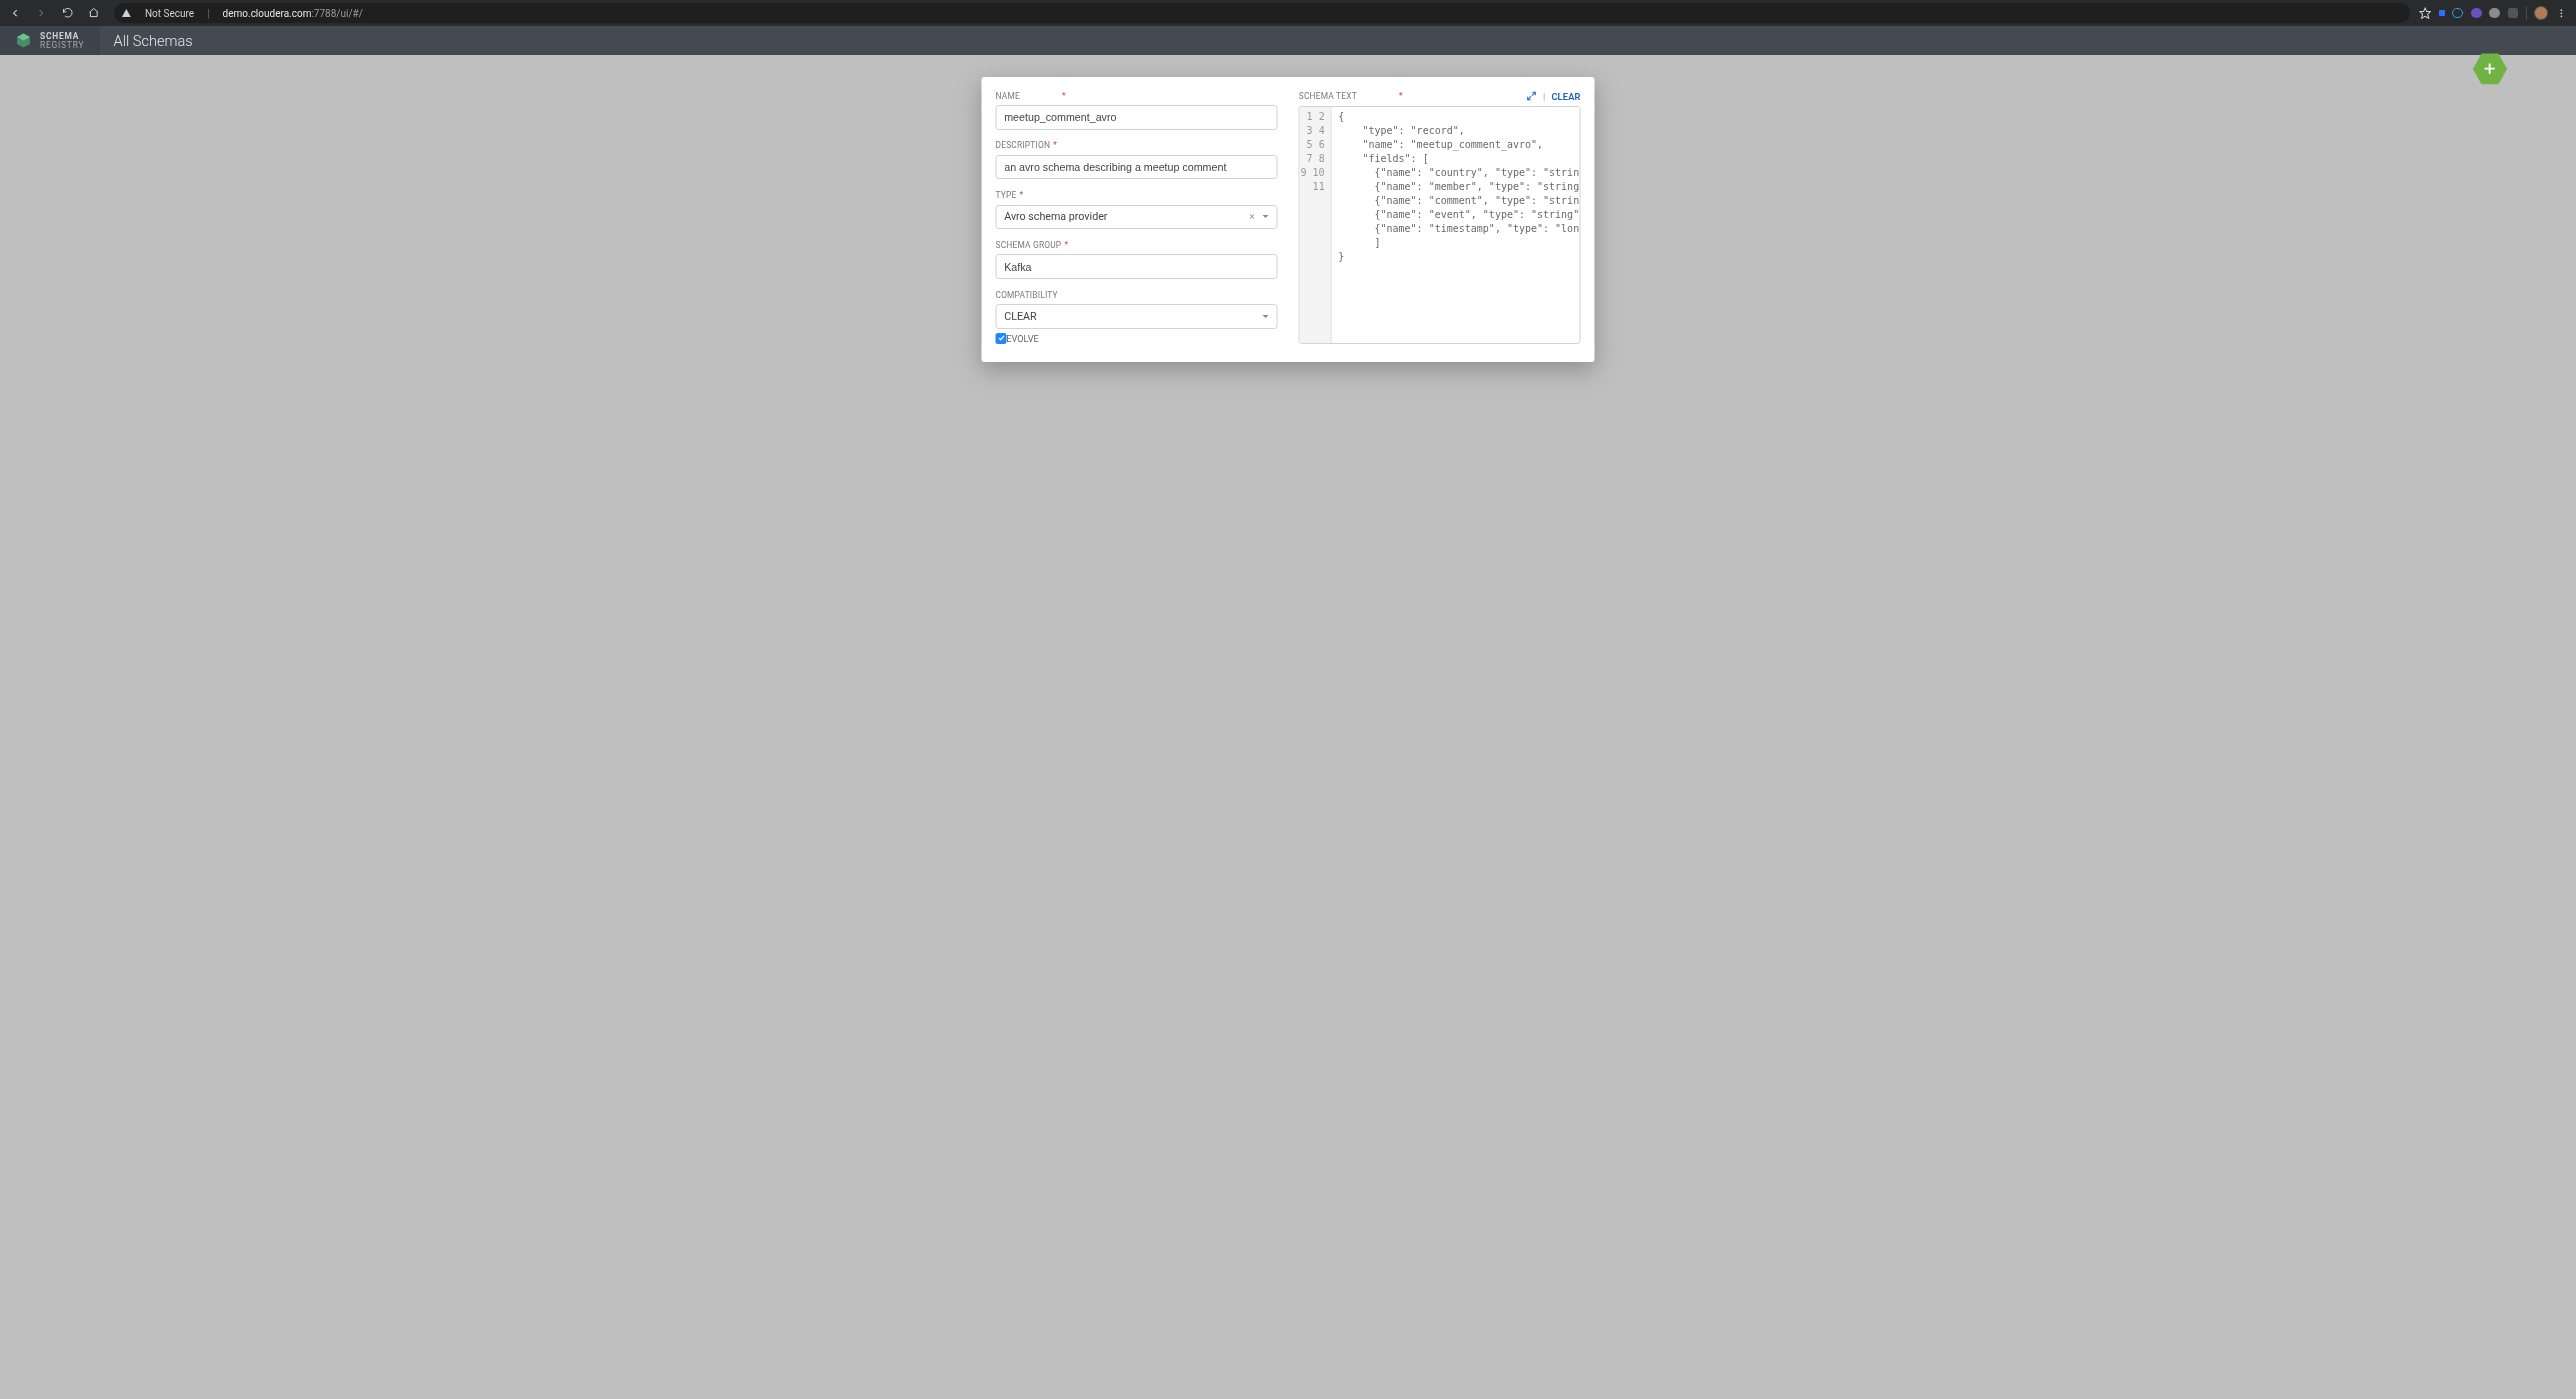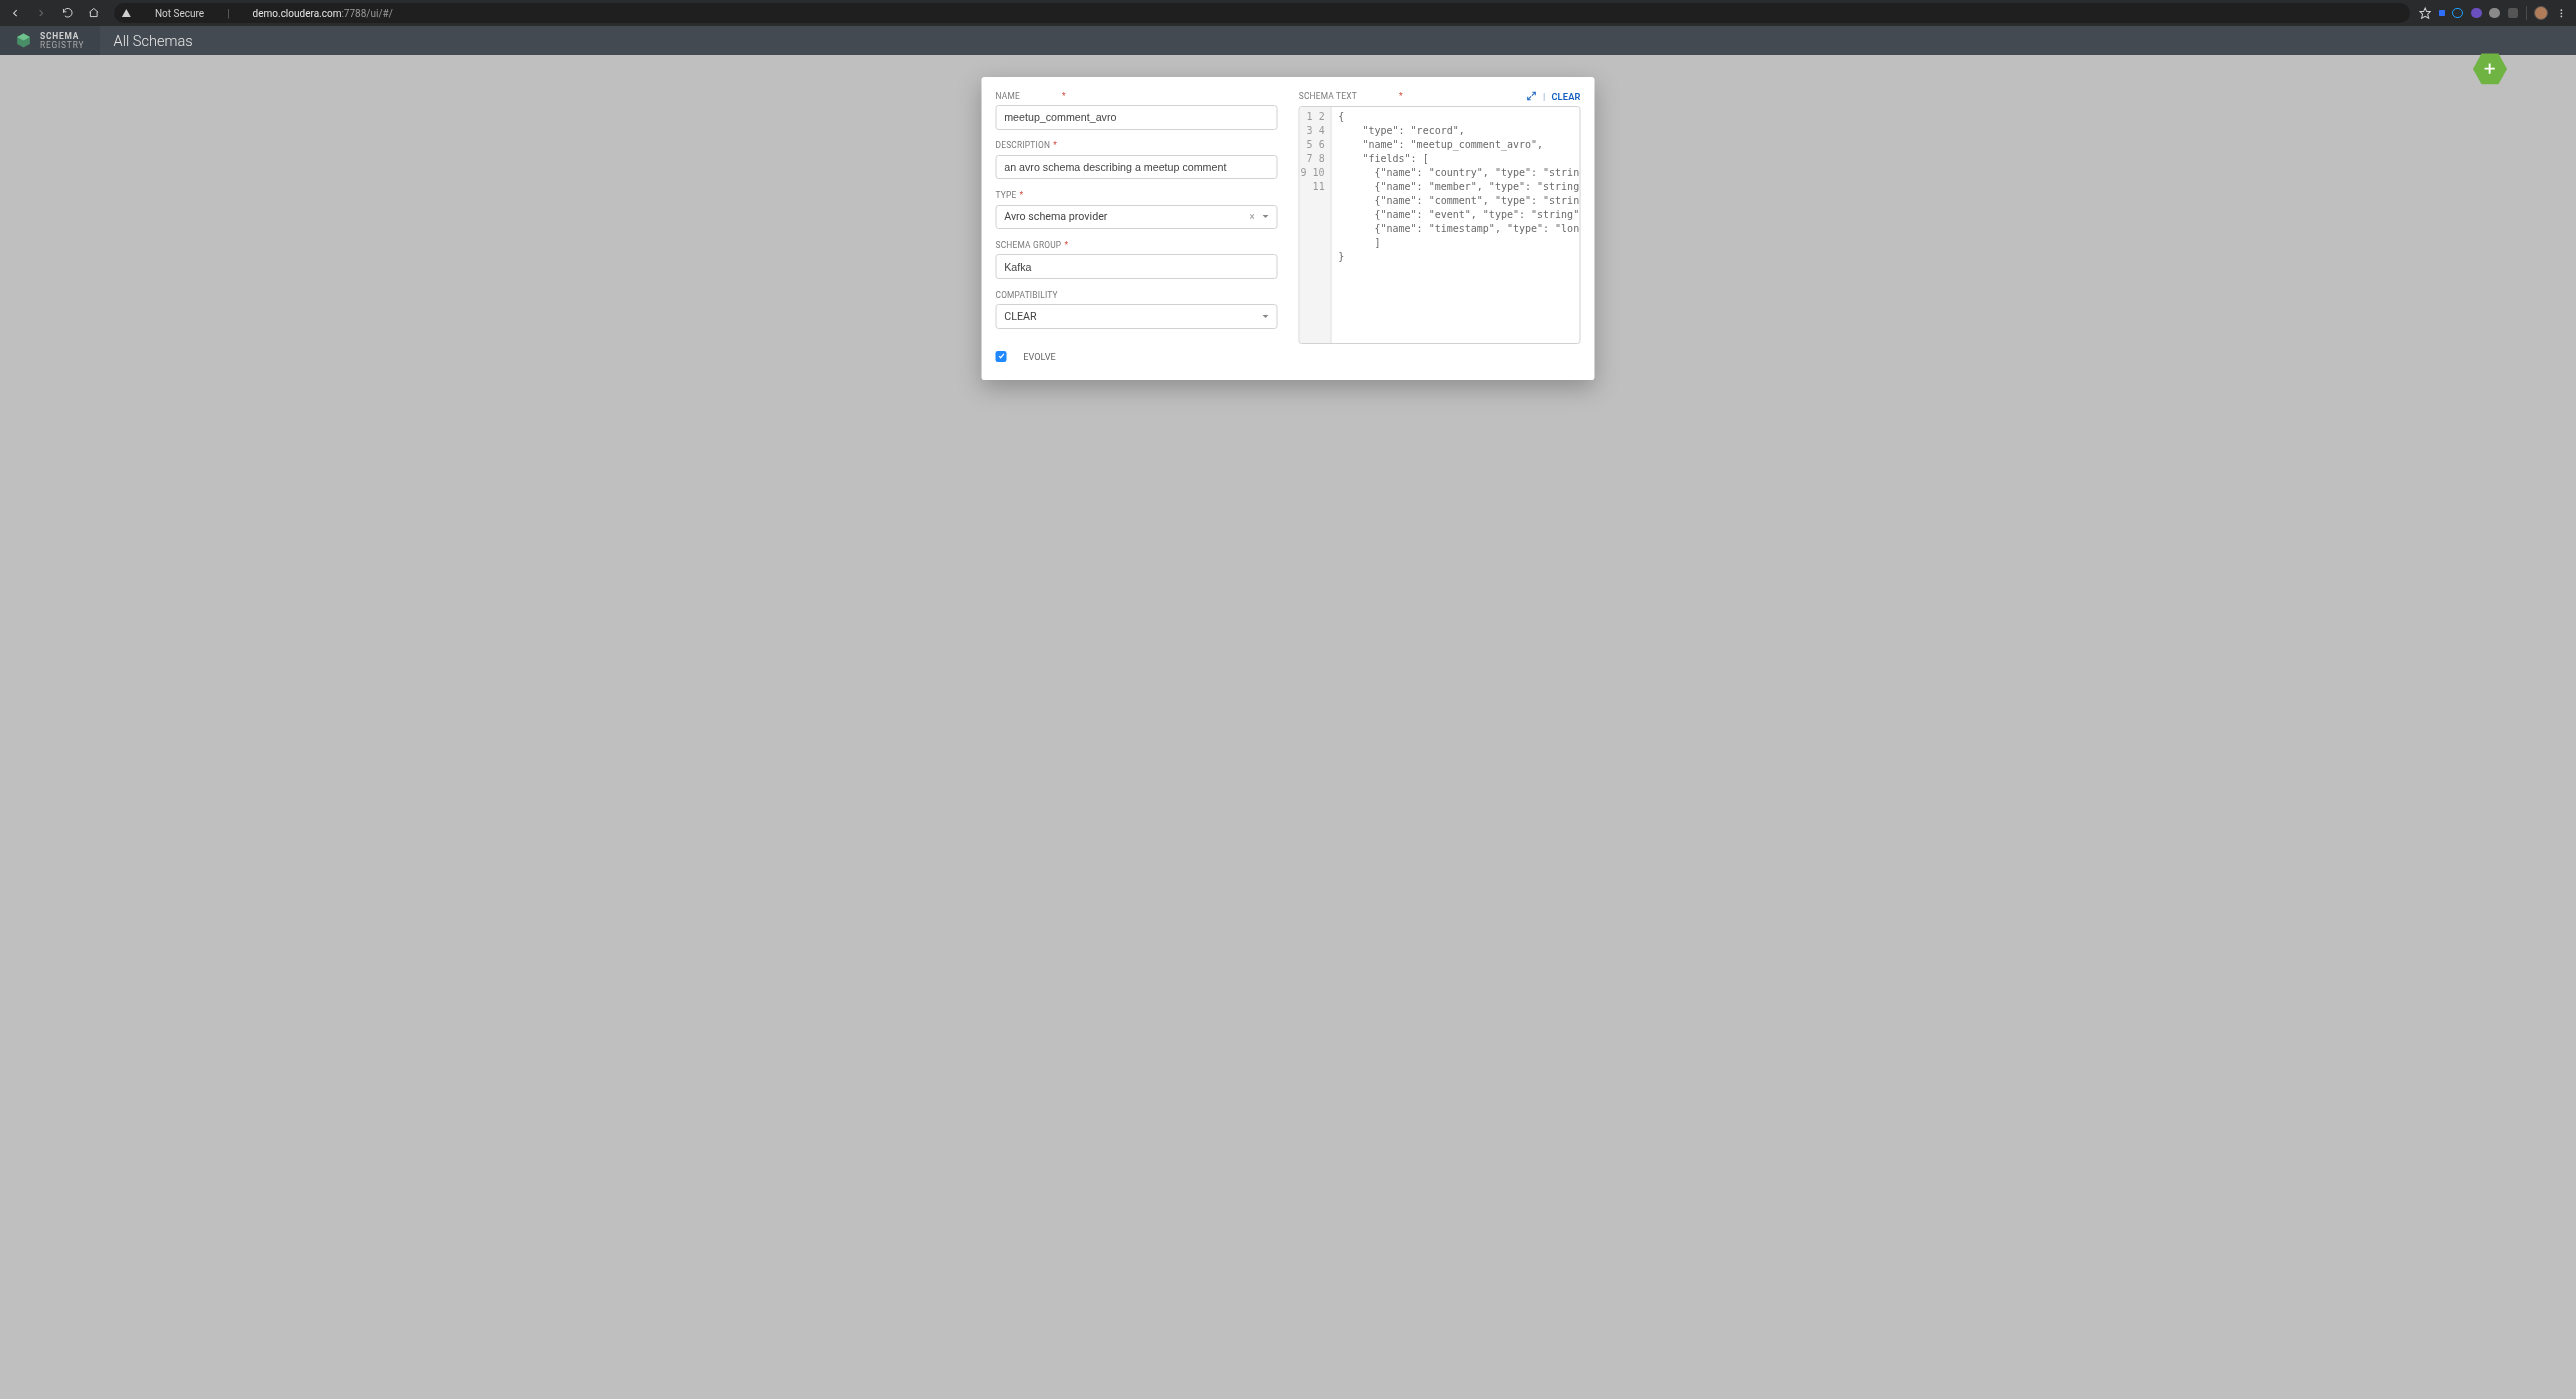--- a/index.html
+++ b/index.html
@@ -16,21 +16,21 @@
     background: #2a2b2d;
     display: flex;
     align-items: center;
     padding: 0 4.6px;
     gap: 4.6px;
     color: #cfcfcf;
     font-size: 10px;
   }
   .chrome-btn { width: 21.5px; height: 21.5px; display:flex; align-items:center; justify-content:center; border-radius:50%; color:#d7d7d7; }
   .chrome-btn.disabled { color:#6a6a6a; }
-  .addr-wrap { flex:1; display:flex; align-items:center; gap:23px; height:20px; background:#1f1f20; border-radius:10.7px; padding:0 7.7px; margin:0 4.6px; }
+  .addr-wrap { flex:1; display:flex; align-items:center; gap:13px; height:20px; background:#1f1f20; border-radius:10.7px; padding:0 7.7px; margin:0 4.6px; }
   .addr-wrap .nsec { color:#d0d0d0; }
   .addr-wrap .sep { color:#6a6a6a; }
   .addr-text { color:#9a9a9a; }
   .addr-text .host { color:#e6e6e6;text-align:right; }
   .right-icons { display:flex; align-items:center; gap:7.7px; padding-right:4.6px; }
   .ext-dot { width:10.7px; height:10.7px; border-radius:50%; }
   .avatar { width:14px; height:14px; border-radius:50%; background:#b07c5a; border:0.8px solid #555; }
   .vline { width:0.8px; height:14px; background:#4a4a4a; }
 
   
@@ -80,21 +80,21 @@
   .req { color:#d24b3e; }
   .input, .select {
     width:100%; height:24.5px; border:0.8px solid #d2d2d2; border-radius:3.1px;
     padding:0 7.7px; font-size:10.7px; color:#444; background:#fff;
   }
   .select { display:flex; align-items:center; justify-content:space-between; }
   .select .opts { display:flex; align-items:center; gap:7.7px; color:#888; }
   .caret { width:0; height:0; border-left:3.1px solid transparent; border-right:3.1px solid transparent; border-top:3.8px solid #888; }
   .clear-x { color:#999; font-size:10px; }
 
-  .check-row { display:flex; align-items:center; gap:17px; margin-top:22px; font-size:9.2px; color:#666; }
+  .check-row { display:flex; align-items:center; gap:0; margin-top:4px; font-size:9.2px; color:#666; }
   .checkbox { width:10.7px; height:10.7px; border-radius:2.3px; background:#1f88ff; display:flex; align-items:center; justify-content:center; }
   .checkbox svg { width:7.7px; height:7.7px; }
 
   
   .schema-head { display:flex; align-items:center; justify-content:space-between; margin-bottom:4.6px; }
   .schema-actions { display:flex; align-items:center; gap:6.1px; color:#145fc0; font-size:9.2px; }
   .schema-actions .pipe { color:#8aa7cf; }
   .schema-actions .lbl { font-weight:600; letter-spacing:0.2px; }
   .expand-icon { color:#145fc0; }
 

